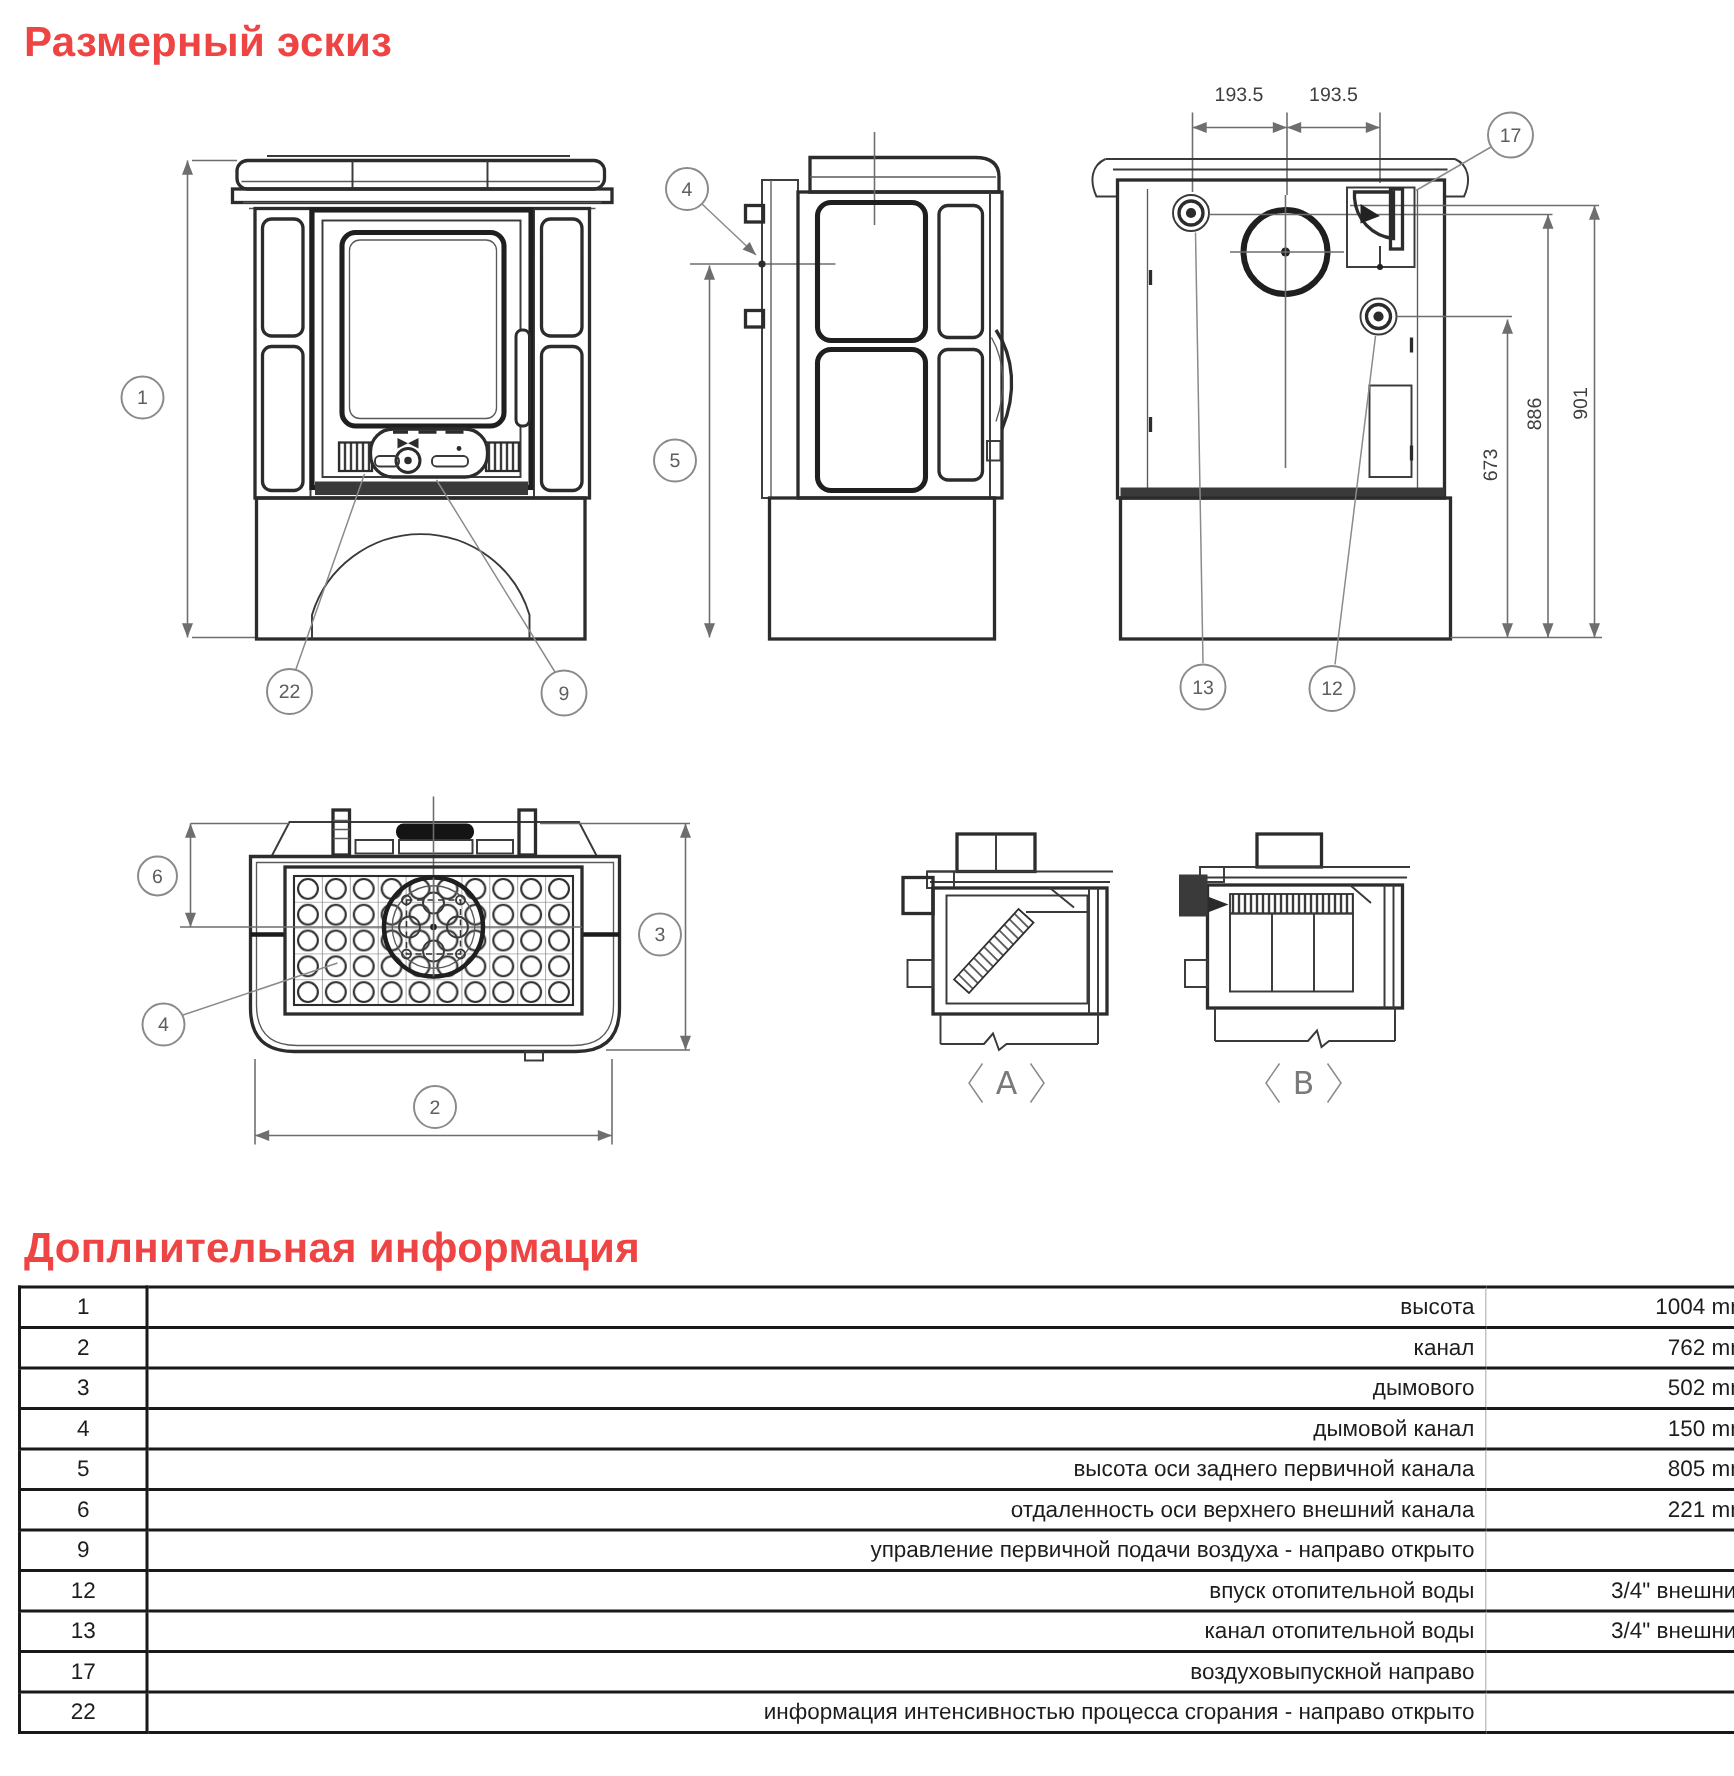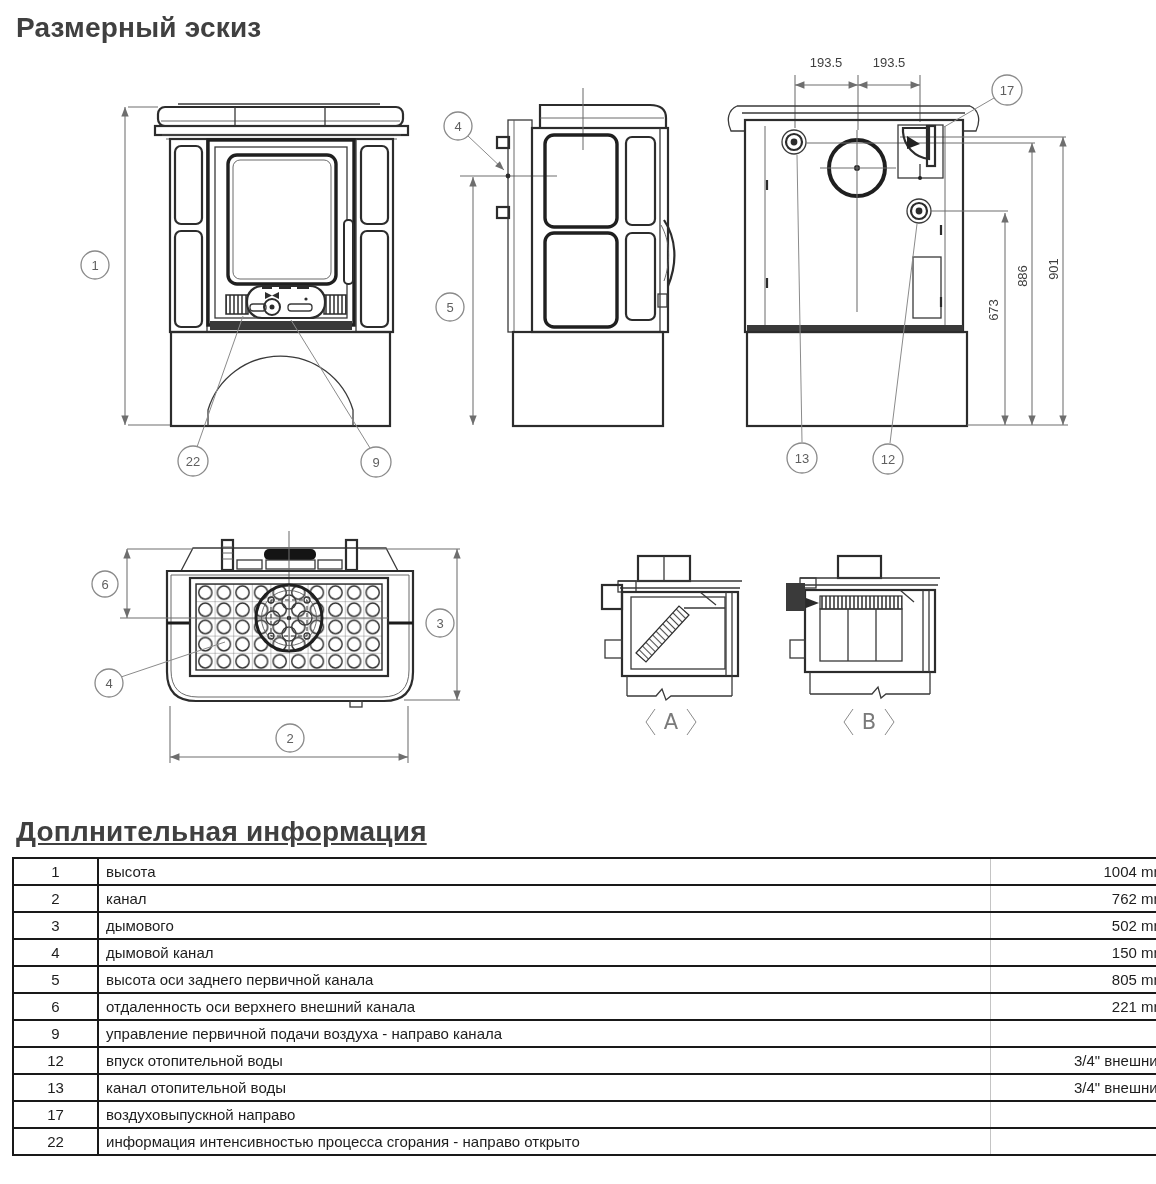--- a/index.html
+++ b/index.html
@@ -1,34 +1,34 @@
 <!DOCTYPE html>
 <html><head>
 <meta charset="utf-8">
 <style>
   html,body{margin:0;padding:0;background:#fff;}
   body{width:1156px;height:1184px;position:relative;font-family:"Liberation Sans",sans-serif;color:#1d1d1d;}
-  h1,h2{position:absolute;margin:0;font-weight:bold;color:#404040;font-size:28px;letter-spacing:.2px;}
+  h1,h2{position:absolute;margin:0;font-weight:bold;color:#ef4444;font-size:28px;letter-spacing:.2px;}
   #title{left:16px;top:12px;}
-  #info-title{left:16px;top:816px;text-decoration:underline;}
+  #info-title{left:16px;top:816px;}
   #drawing{position:absolute;left:0;top:45px;}
   
   .ln{fill:none;stroke:#3a3a3a;stroke-width:1.3;}
   .ln2{fill:none;stroke:#2c2c2c;stroke-width:2.2;}
   .ln3{fill:none;stroke:#1f1f1f;stroke-width:3.4;}
   .thin{fill:none;stroke:#5a5a5a;stroke-width:.9;}
   .dim{fill:none;stroke:#6e6e6e;stroke-width:1.05;}
   .lead{fill:none;stroke:#8b8b8b;stroke-width:1;}
   .co circle{fill:#fff;stroke:#8a8a8a;stroke-width:1.3;}
   .co text{fill:#5f5f5f;font-size:13px;text-anchor:middle;font-family:"Liberation Sans",sans-serif;}
   .dtx{fill:#3f3f3f;font-size:13px;text-anchor:middle;font-family:"Liberation Sans",sans-serif;}
   .sec{fill:#7a7a7a;font-size:21px;text-anchor:middle;font-family:"DejaVu Sans",sans-serif;}
   
   #info-table{position:absolute;left:12px;top:857px;width:1128px;border-collapse:collapse;table-layout:fixed;}
-  #info-table td{border:2px solid #191919;height:25px;font-size:15px;padding:0 7px;white-space:nowrap;overflow:hidden;}
+  #info-table td{border:2px solid #191919;height:25px;font-size:15px;padding:0 7px;white-space:nowrap;overflow:hidden;text-align:right;}
   #info-table td.num{width:83px;text-align:center;padding:0;}
   #info-table td.desc{width:877px;border-right:1px solid #c4c4c4;}
   #info-table td.val{width:168px;text-align:right;border-left:1px solid #c4c4c4;padding-right:9px;}
 </style>
 </head>
 <body>
 
 <h1 id="title">Размерный эскиз</h1>
 
 <svg id="drawing" width="1156" height="770" viewBox="0 45 1156 770" xmlns="http://www.w3.org/2000/svg">
@@ -313,21 +313,21 @@
         <td class="desc">высота оси заднего первичной канала</td>
         <td class="val">805 mm</td>
       </tr>
     <tr>
         <td class="num">6</td>
         <td class="desc">отдаленность оси верхнего внешний канала</td>
         <td class="val">221 mm</td>
       </tr>
     <tr>
         <td class="num">9</td>
-        <td class="desc">управление первичной подачи воздуха - направо канала</td>
+        <td class="desc">управление первичной подачи воздуха - направо открыто</td>
         <td class="val"></td>
       </tr>
     <tr>
         <td class="num">12</td>
         <td class="desc">впуск отопительной воды</td>
         <td class="val">3/4" внешний</td>
       </tr>
     <tr>
         <td class="num">13</td>
         <td class="desc">канал отопительной воды</td>

